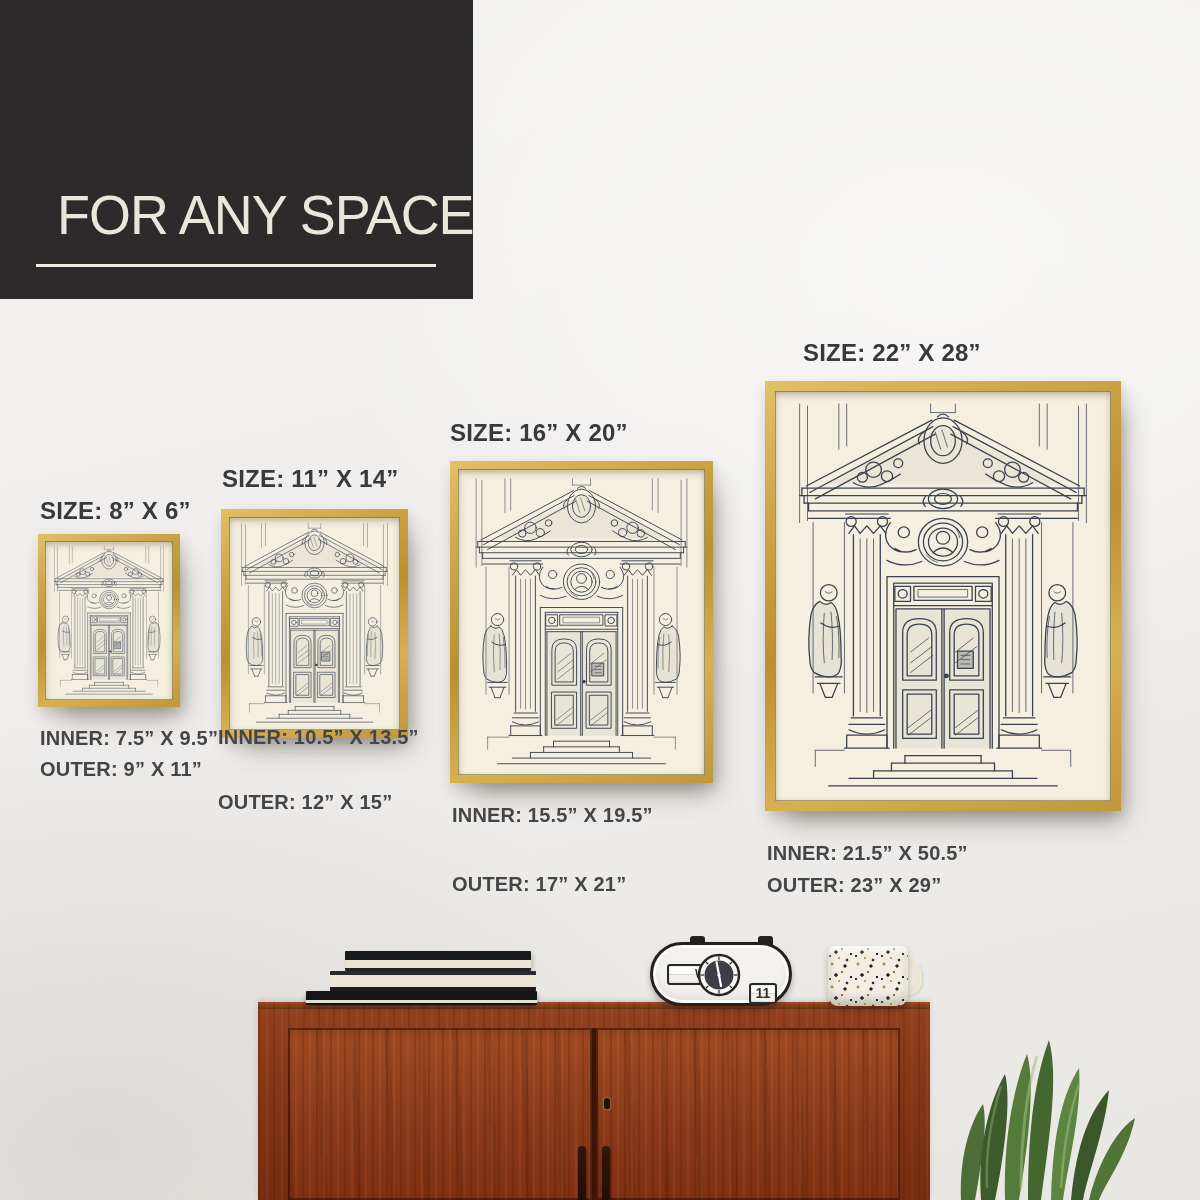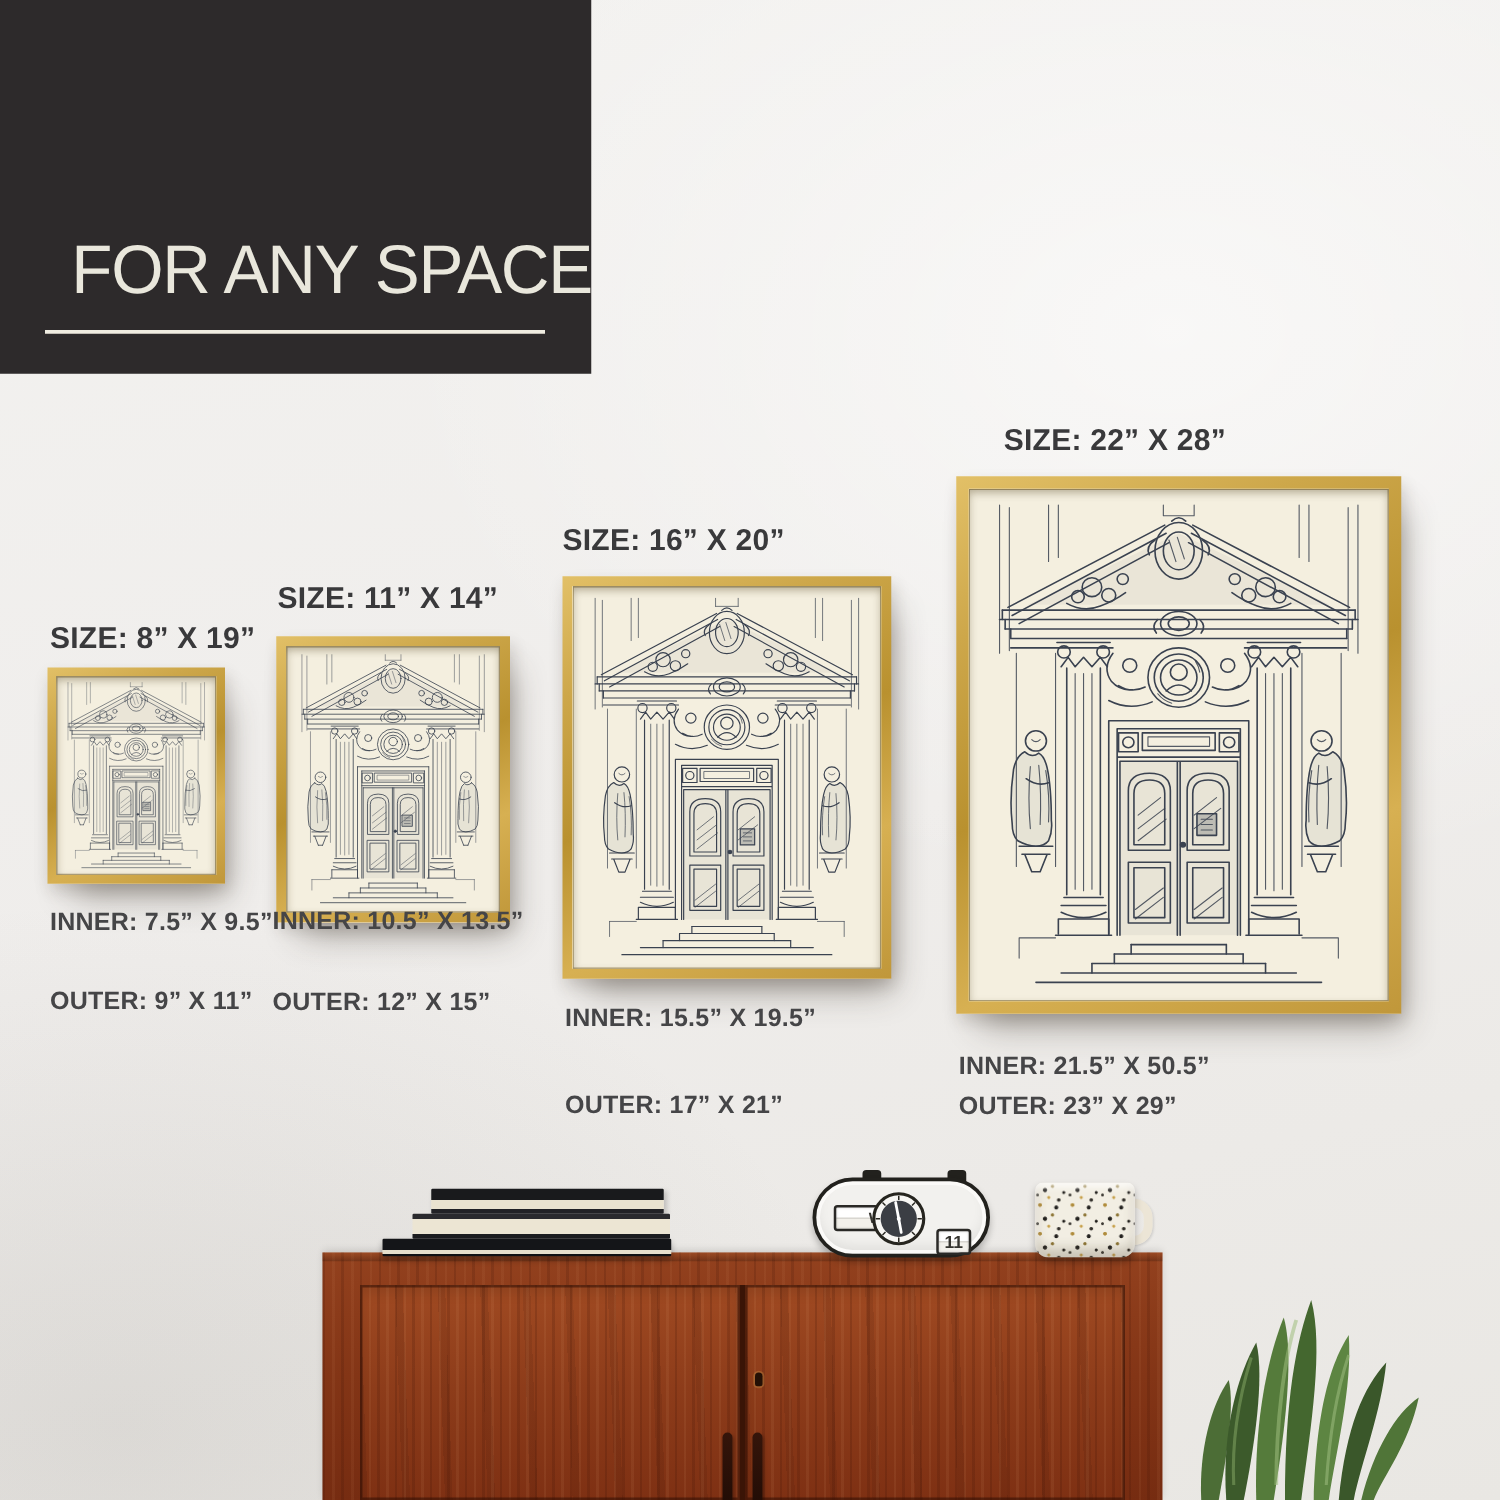--- a/index.html
+++ b/index.html
@@ -42,21 +42,21 @@
   }
   .frame::after{
     content:"";position:absolute;inset:var(--bw);pointer-events:none;
     box-shadow:inset 0 3px 7px rgba(70,55,15,.38), inset 0 0 0 1px rgba(110,85,25,.5);
   }
   .frame svg.art{display:block;width:100%;height:100%;background:#f4efdf;}
 
   .g1 .size-label{left:40px;top:499px;}
   .g1 .frame{left:38px;top:534px;width:142px;height:173px;--bw:7px;}
   .g1 .dim-inner{left:40px;top:728px;}
-  .g1 .dim-outer{left:40px;top:759px;margin-top:32px;}
+  .g1 .dim-outer{left:40px;top:759px;}
 
   .g2 .size-label{left:222px;top:467px;}
   .g2 .frame{left:221px;top:509px;width:187px;height:229px;--bw:8px;}
   .g2 .dim-inner{left:218px;top:727px;}
   .g2 .dim-outer{left:218px;top:792px;}
 
   .g3 .size-label{left:450px;top:421px;}
   .g3 .frame{left:450px;top:461px;width:263px;height:322px;--bw:8px;}
   .g3 .dim-inner{left:452px;top:805px;}
   .g3 .dim-outer{left:452px;top:838px;margin-top:36px;}
@@ -250,21 +250,21 @@
 </svg>
 
 <div id="stage">
 
   <div class="promo">
     <div class="promo-subtitle">FOR ANY SPACE</div>
     <div class="promo-divider"></div>
   </div>
 
   <div class="size-group g1">
-    <div class="size-label">SIZE: 8” X 19”</div>
+    <div class="size-label">SIZE: 8” X 6”</div>
     <div class="frame">
       <svg class="art">
           <use href="#door-art"></use>
         </svg>
     </div>
     <div class="dim dim-inner">INNER: 7.5” X 9.5”</div>
     <div class="dim dim-outer">OUTER: 9” X 11”</div>
   </div>
 
   <div class="size-group g2">

